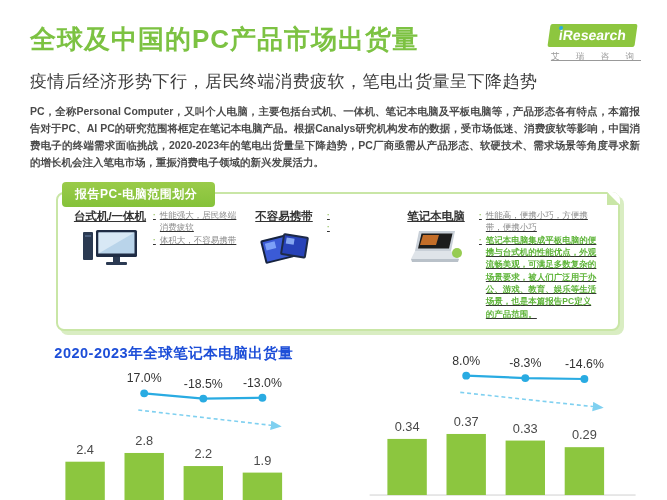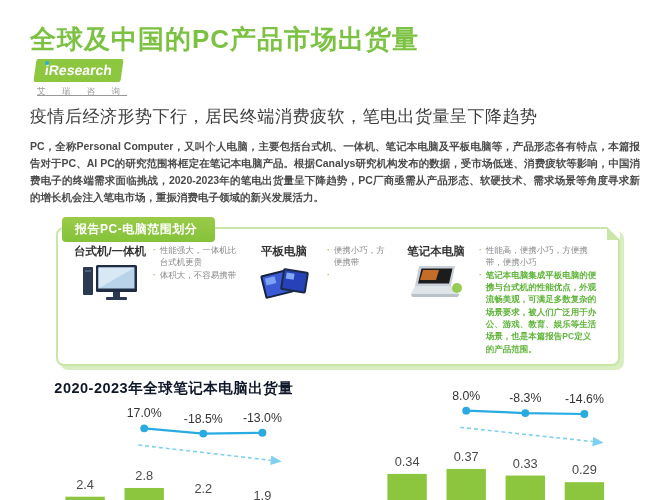--- a/index.html
+++ b/index.html
@@ -1,53 +1,53 @@
 <!DOCTYPE html>
 <html><head>
 <meta charset="utf-8">
 <style>
   * { margin:0; padding:0; box-sizing:border-box; }
   html,body { width:667px; height:500px; }
   body { font-family:"Liberation Sans","DejaVu Sans",sans-serif; background:#fff; color:#333; overflow:hidden; }
   .page { width:667px; height:500px; background:#fff; position:relative; }
 
   
-  .header { display:flex; justify-content:space-between; align-items:flex-start; padding:22px 14px 0 30px;flex-direction:column; }
+  .header { display:flex; justify-content:space-between; align-items:flex-start; padding:22px 26px 0 30px; }
   .page-title { font-size:26px; font-weight:bold; color:#7CC242; letter-spacing:1px; }
   .logo { text-align:center; margin-top:2px; }
   .logo-badge { display:inline-block; background:#8DC63F; color:#fff; font-size:14px; font-weight:bold;
     padding:3px 10px 4px 10px; transform:skewX(-8deg); border-radius:2px; position:relative; }
   .logo-badge .i-dot { position:absolute; left:9px; top:2px; width:4px; height:4px; border-radius:50%; background:#29ABE2; }
   .logo-cn { font-size:8.5px; color:#999; letter-spacing:7px; margin-top:4px; padding-left:7px;text-decoration:underline; }
 
   .subtitle { margin:7px 30px 0 30px; font-size:17px; font-weight:normal; color:#3b3b3b; letter-spacing:0.5px; }
   .intro { margin:10px 27px 0 30px; font-size:10.5px; line-height:1.62; color:#4a4a4a; text-align:justify;font-weight:bold; }
 
   
   .panel-wrap { margin:21px 47px 0 56px; position:relative; }
   .panel { border:2px solid #c9e6a6; border-radius:8px; background:#fff;
     box-shadow:4px 4px 0 #d9edc2; padding:15px 20px 9px 14px; position:relative; }
   .fold { position:absolute; top:-2px; right:-2px; width:0; height:0;
     border-top:13px solid #fff; border-left:13px solid #c9e6a6; border-top-right-radius:8px; }
   .ribbon { position:absolute; top:-12px; left:4px; background:linear-gradient(180deg,#9ACB49,#85C23A);
     color:#fff; font-size:12px; font-weight:bold; padding:4px 18px 4px 13px; border-radius:4px; letter-spacing:0.5px; }
   .panel-row { display:flex; align-items:flex-start; gap:7px; }
-  .cat { display:flex; gap:5px; }
+  .cat { display:flex; gap:5px;text-decoration:underline; }
   .cat-head { width:76px; flex:0 0 auto; text-align:center; }
   .cat-name { font-size:11.5px; font-weight:bold; color:#333; margin-bottom:3px; white-space:nowrap; }
   .bullets { list-style:none; }
   .bullets li { display:flex; gap:4px; font-size:8.5px; line-height:1.45; color:#8a8a8a; }
   .bullets li .dot { color:#9cc56a; font-weight:bold; }
   .bullets li.hl { color:#5FB53A; font-weight:bold; }
   .b1 { width:86px; } .b2 { width:64px; } .b3 { flex:1; }
 
   
   .charts { display:flex; gap:26px; padding:13px 24px 0 26px; }
   .chart-block { flex:1; min-width:0; }
-  .chart-title { text-align:center; font-size:14.5px; font-weight:bold; color:#0f172a; letter-spacing:0.5px; }
+  .chart-title { text-align:center; font-size:14.5px; font-weight:bold; color:#1d4ed8; letter-spacing:0.5px; }
   .chart-svg { width:100%; height:172px; display:block; margin-top:2px; }
 
   text { font-family:"Liberation Sans","DejaVu Sans",sans-serif; }
   .bar-val { font-size:13px; fill:#4a4a4a; }
   .year-lab { font-size:12.5px; fill:#555; }
   .growth-lab { font-size:12.5px; fill:#333; }
 </style>
 </head>
 <body>
 
@@ -81,49 +81,48 @@
               <rect x="15" y="3" width="41" height="27" rx="1.5" fill="#1f2c44"></rect>
               <rect x="17.5" y="5.5" width="36" height="21" fill="#b9d4ea"></rect>
               <path d="M17.5 5.5 L53.5 5.5 L17.5 26.5 Z" fill="#d8e8f5"></path>
               <rect x="32" y="30" width="7" height="5" fill="#2b3a52"></rect>
               <rect x="25" y="35" width="21" height="3" rx="1" fill="#2b3a52"></rect>
             </svg>
           </div>
           <ul class="bullets b1">
             <li>
                 <span class="dot">·</span>
-                <span>性能强大，一体机比台式机更贵</span>
+                <span>性能强大，居民终端消费疲软</span>
               </li>
             <li>
                 <span class="dot">·</span>
                 <span>体积大，不容易携带</span>
               </li>
           </ul>
         </div>
 
         <div class="cat">
           <div class="cat-head">
-            <div class="cat-name">平板电脑</div>
+            <div class="cat-name">不容易携带</div>
             <svg width="58" height="42" viewBox="0 0 58 42">
               <g transform="rotate(-14 22 24)">
                 <rect x="8" y="10" width="30" height="24" rx="2" fill="#16233f"></rect>
                 <rect x="10" y="12" width="26" height="20" fill="#3b5bd6"></rect>
                 <rect x="12" y="14" width="10" height="7" fill="#8fb3ff" opacity="0.8"></rect>
               </g>
               <g transform="rotate(9 40 22)">
                 <rect x="26" y="8" width="26" height="22" rx="2" fill="#1d2a47"></rect>
                 <rect x="28" y="10" width="22" height="18" fill="#2742b8"></rect>
                 <rect x="30" y="12" width="8" height="6" fill="#9fc0ff" opacity="0.8"></rect>
               </g>
             </svg>
           </div>
           <ul class="bullets b2">
             <li>
                 <span class="dot">·</span>
-                <span>便携小巧，方便携带</span>
               </li>
             <li>
                 <span class="dot">·</span>
               </li>
           </ul>
         </div>
 
         <div class="cat" style="flex:1;justify-content:flex-end;">
           <div class="cat-head">
             <div class="cat-name">笔记本电脑</div>

